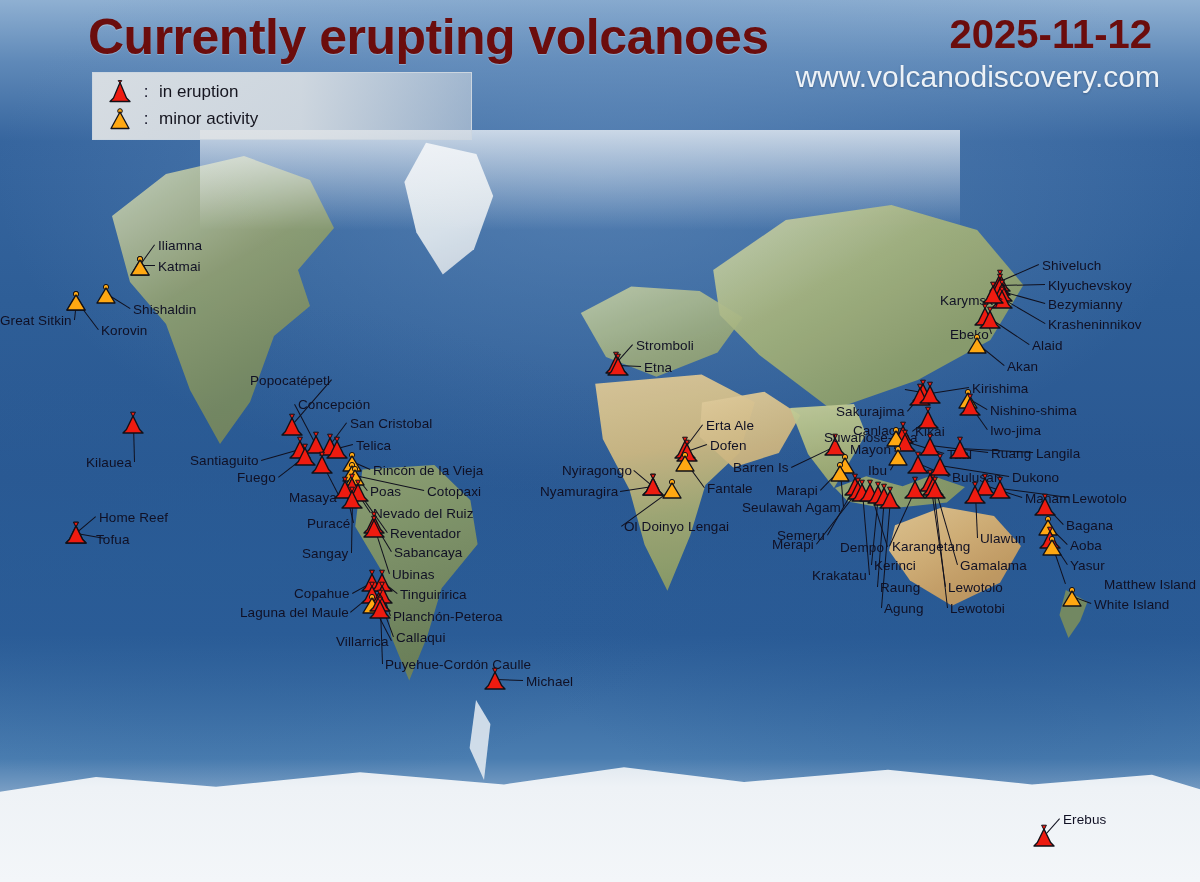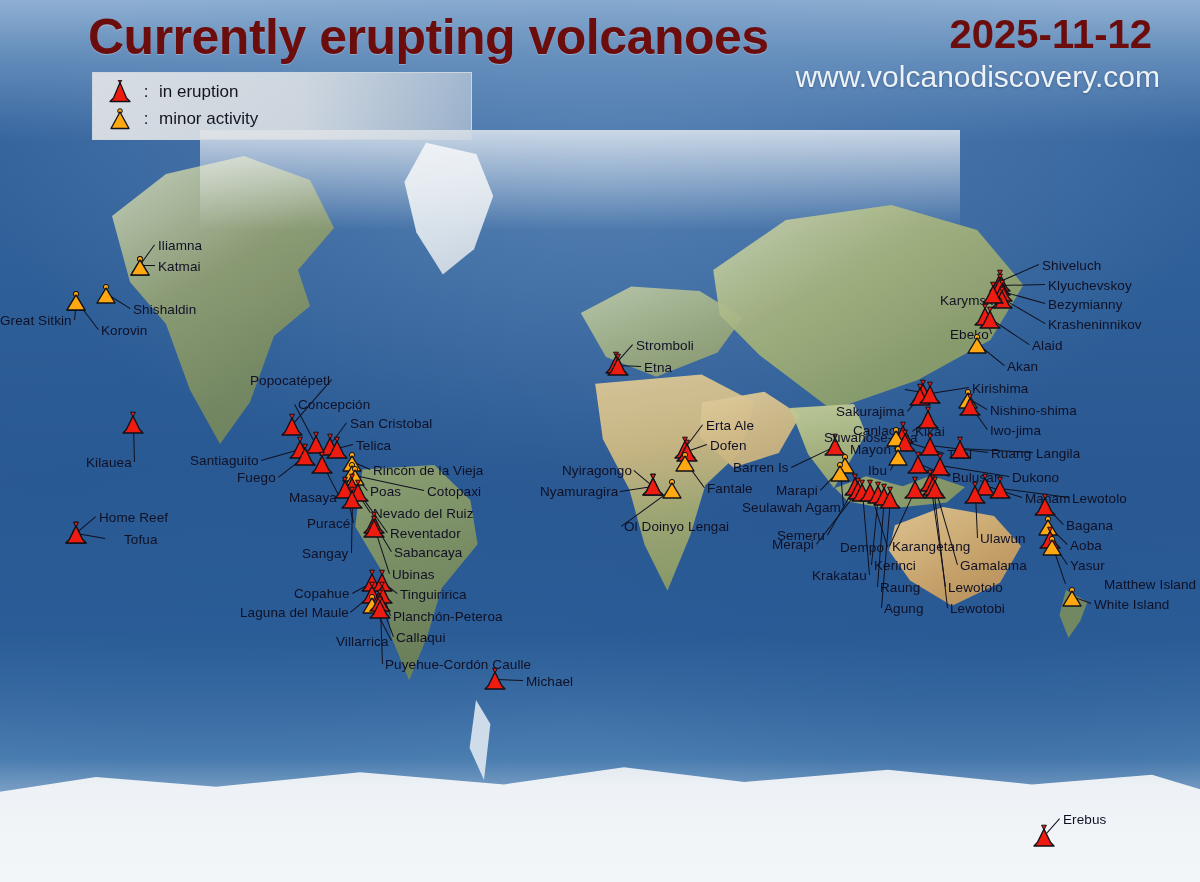--- a/index.html
+++ b/index.html
@@ -149,21 +149,21 @@
       </div>
       <div class="lead" style="left: 96px; top: 517px; width: 26.2488px; transform: rotate(139.635deg);"></div>
       <div class="lbl" style="left: 99px; top: 510px;">Home Reef</div>
       <div class="vol" style="left: 76px; top: 540px;">
         <svg width="26" height="26" viewBox="0 0 26 26">
           <path d="M13 6 L10.6 1.2 L15.4 1.2 Z" fill="#ee1b10" stroke="#111118" stroke-width="1"></path>
           <path d="M13 5 L19.6 18.5 L23 22 L3 22 L6.4 18.5 Z" fill="#ee1b10" stroke="#111118" stroke-width="1.4" stroke-linejoin="round"></path>
         </svg>
       </div>
       <div class="lead" style="left: 105px; top: 539px; width: 29.4279px; transform: rotate(-170.218deg);"></div>
-      <div class="lbl" style="left: 124px; top: 532px; text-align: center;">Tofua</div>
+      <div class="lbl" style="left: 96px; top: 532px; text-align: center;">Tofua</div>
       <div class="vol" style="left: 76px; top: 540px;">
         <svg width="26" height="26" viewBox="0 0 26 26">
           <path d="M13 6 L10.6 1.2 L15.4 1.2 Z" fill="#ee1b10" stroke="#111118" stroke-width="1"></path>
           <path d="M13 5 L19.6 18.5 L23 22 L3 22 L6.4 18.5 Z" fill="#ee1b10" stroke="#111118" stroke-width="1.4" stroke-linejoin="round"></path>
         </svg>
       </div>
       <div class="lead" style="left: 332px; top: 380px; width: 60.959px; transform: rotate(131.009deg);"></div>
       <div class="lbl" style="left: 250px; top: 373px;">Popocatépetl</div>
       <div class="vol" style="left: 292px; top: 432px;">
         <svg width="26" height="26" viewBox="0 0 26 26">

